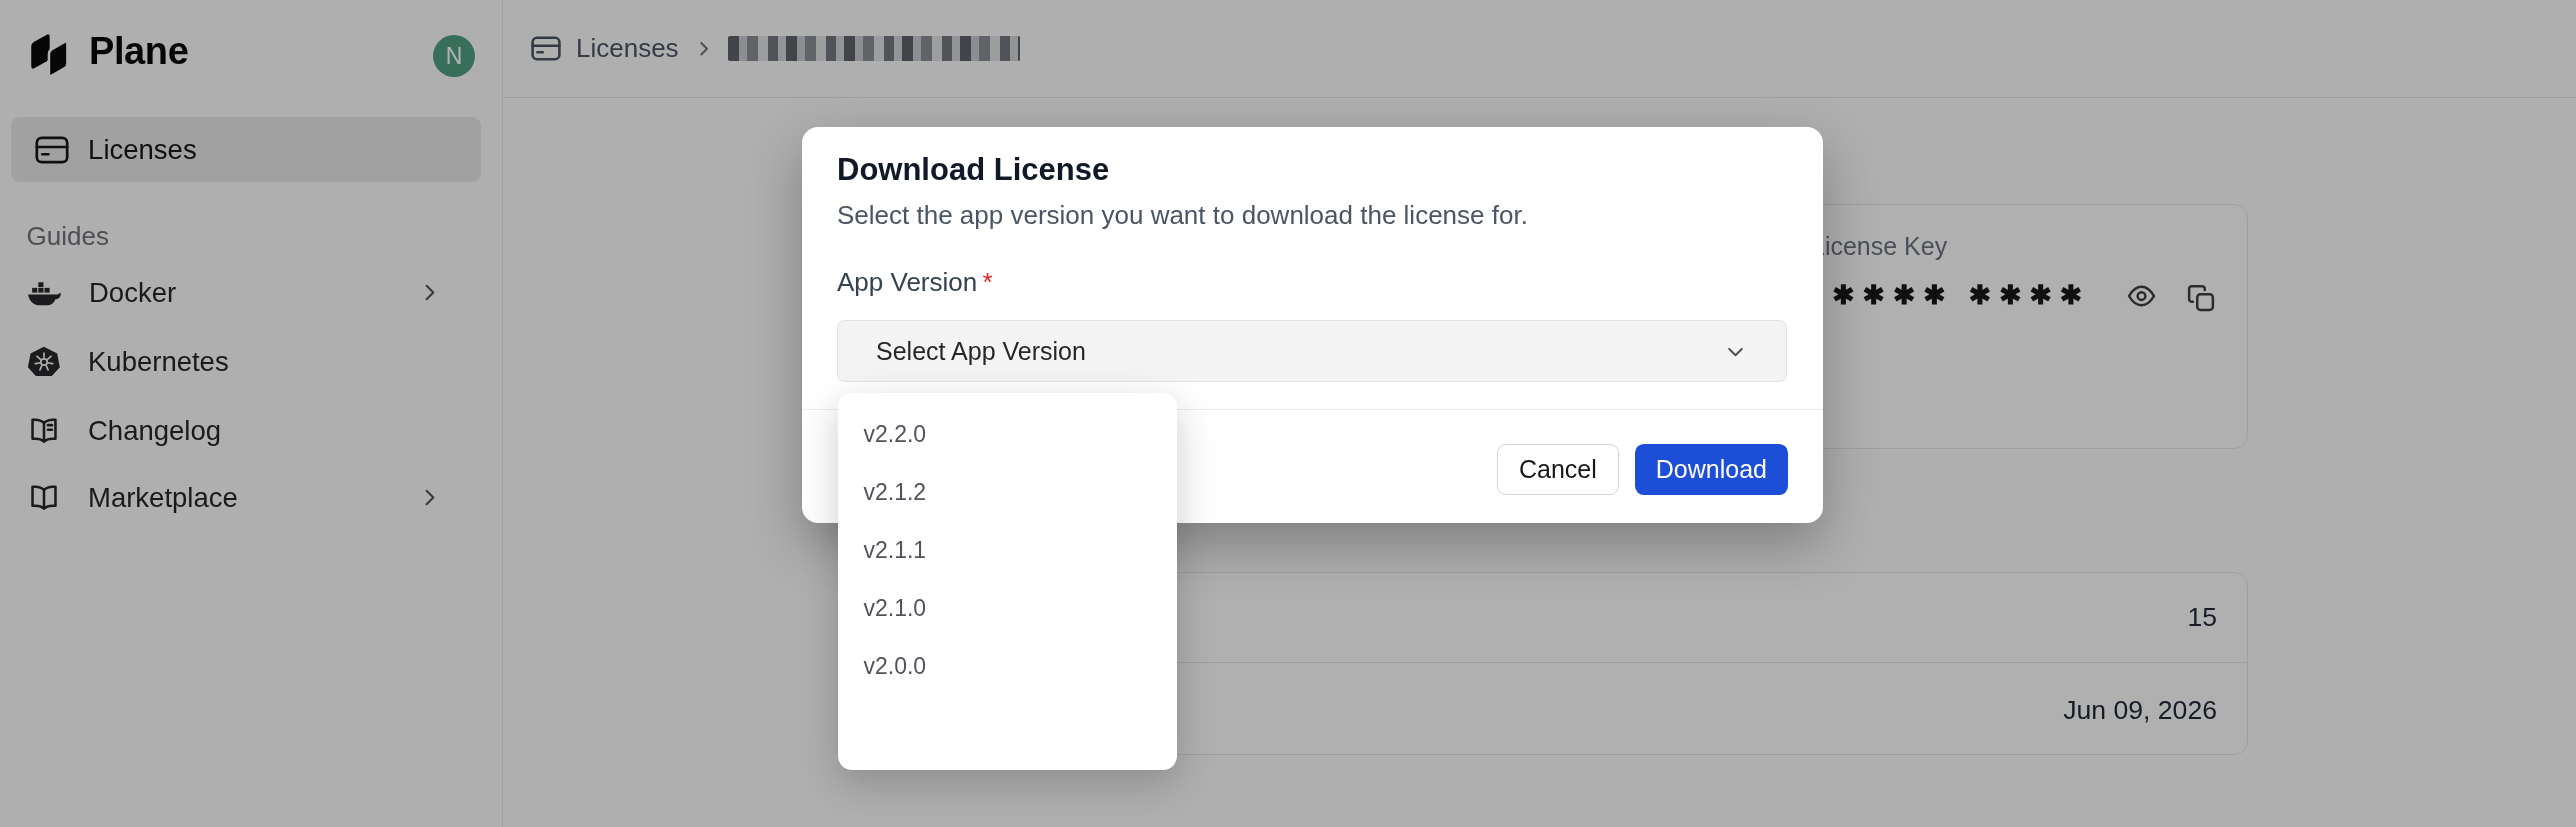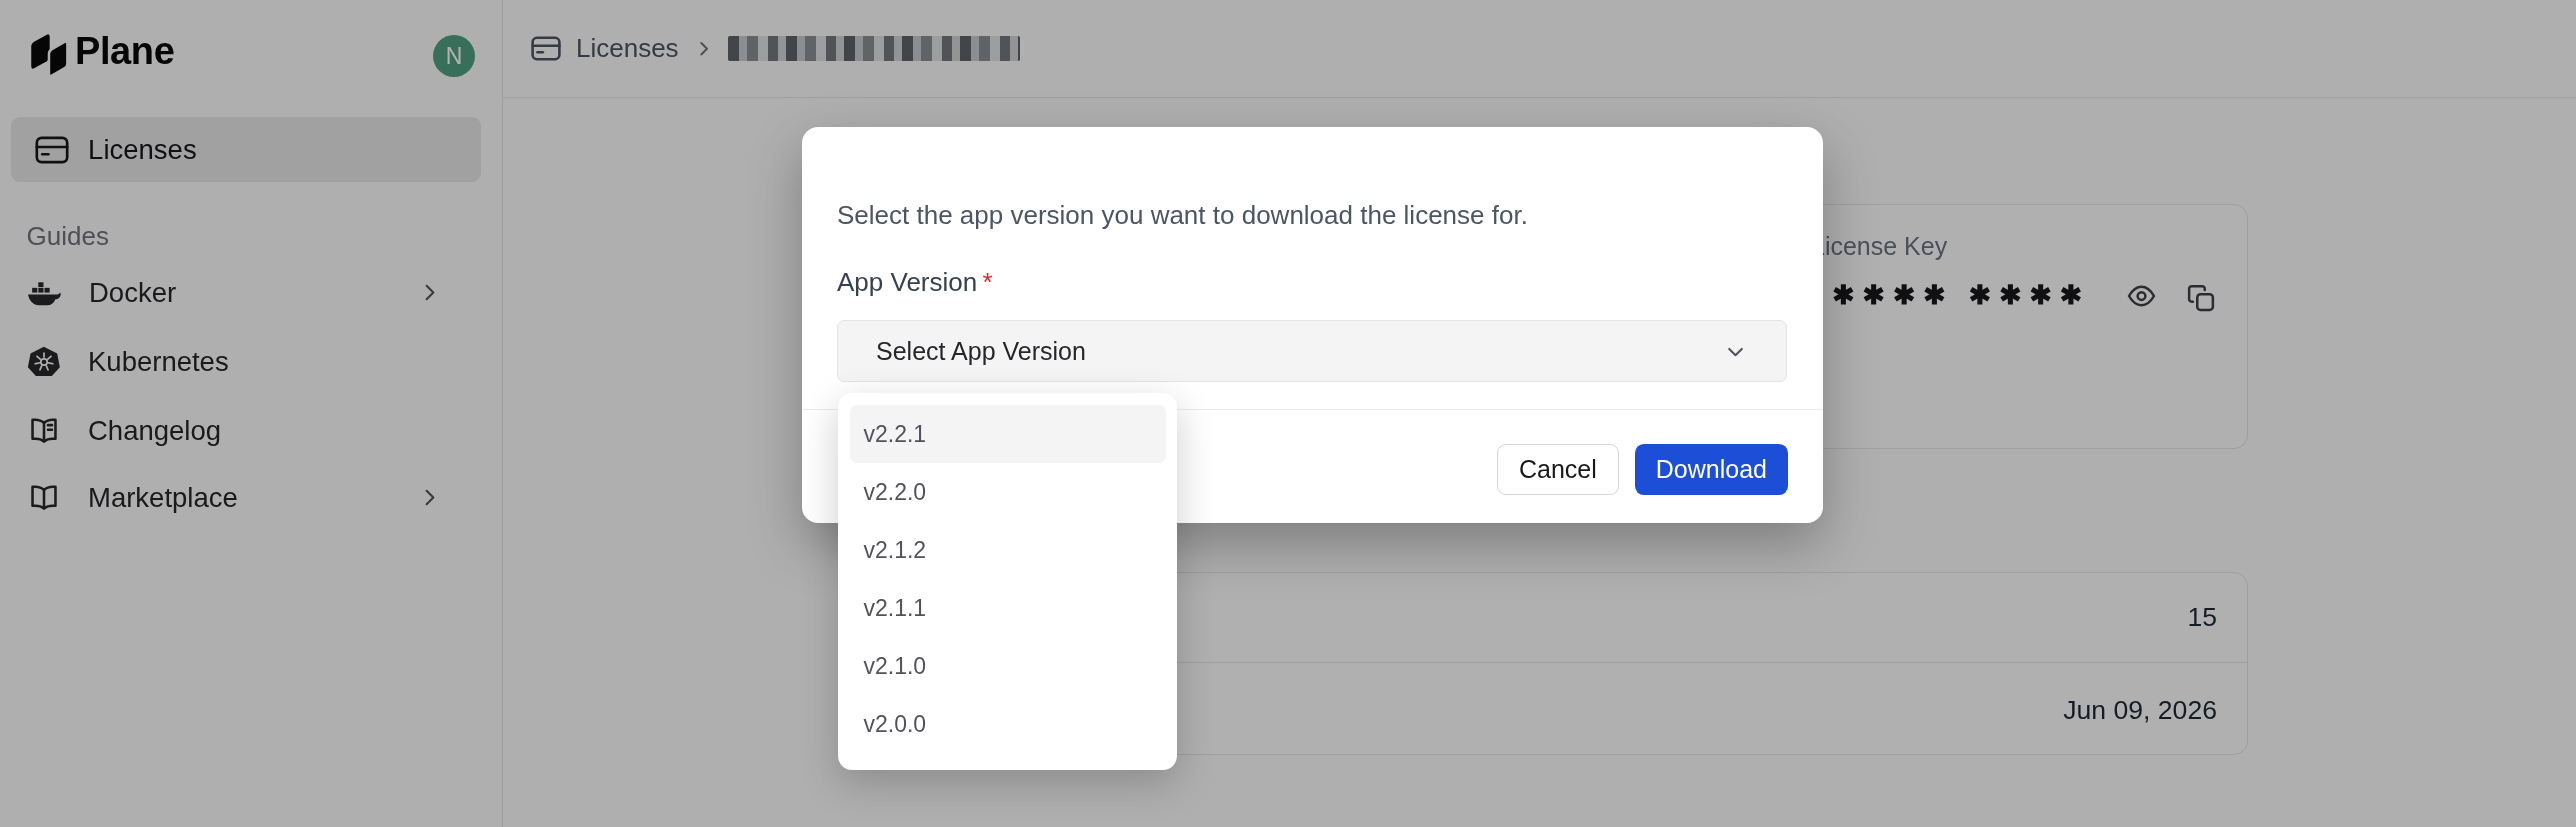--- a/index.html
+++ b/index.html
@@ -14,21 +14,21 @@
   .crumb-label{font-size:26px;color:#4b5563;}
   .crumb-sep{color:#9ca3af;display:flex;align-items:center;}
   .redacted{width:292px;height:25px;border-radius:1.8px;
     background:repeating-linear-gradient(90deg,
       rgba(55,60,68,.8) 0 10.6px, rgba(140,146,154,.45) 10.6px 18.6px,
       rgba(90,96,104,.7) 18.6px 30px, rgba(175,178,183,.35) 30px 40px,
       rgba(70,76,84,.75) 40px 50px, rgba(150,155,161,.4) 50px 58px);
   }
   
   .sidebar{position:absolute;left:0;top:0;width:502px;height:828px;border-right:1.8px solid #e4e4e7;background:#fbfbfb;}
-  .logo-row{position:absolute;left:25px;top:26.6px;display:flex;align-items:center;}
+  .logo-row{position:absolute;left:25px;top:26.6px;display:flex;align-items:center;gap:14px;}
   .logo-text{font-size:38px;font-weight:700;color:#0a0a0a;letter-spacing:-0.4px;}
   .avatar{position:absolute;left:433px;top:35px;width:42px;height:42px;border-radius:50%;
     background:#4f9f82;color:#fff;font-size:23px;display:flex;align-items:center;justify-content:center;}
   .side-item-active{position:absolute;left:10.6px;top:117px;width:470px;height:65px;border-radius:8.9px;
     background:#e7e7e9;display:flex;align-items:center;gap:19.5px;padding-left:24px;box-sizing:border-box;}
   .side-item-active .lbl{font-size:27.5px;color:#18181b;}
   .guides-hdr{position:absolute;left:26.6px;top:221px;font-size:26px;color:#71717a;}
   .guide-item{position:absolute;left:3px;width:470px;height:53px;display:flex;align-items:center;
     gap:27px;padding-left:24px;box-sizing:border-box;border-radius:8.9px;}
   .guide-item .lbl{font-size:27.5px;color:#27272a;}
@@ -211,41 +211,41 @@
       <span>15</span>
     </div>
     <div class="t-row r2">
       <span>Jun 09, 2026</span>
     </div>
   </div>
 
   <div class="overlay"></div>
 
   <div class="modal">
+    <div class="m-title">Download License</div>
     <div class="m-sub">Select the app version you want to download the license for.</div>
     <div class="m-label">
       <span>App Version</span><span class="m-req">*</span>
     </div>
     <div class="m-select">
       <span class="ph">Select App Version</span>
       <span class="chev">
         <svg width="25" height="25" viewBox="0 0 24 24" fill="none" stroke="#52525b" stroke-width="2" stroke-linecap="round" stroke-linejoin="round">
             <path d="M6 9.5l6 6 6-6"></path>
           </svg>
       </span>
     </div>
     <div class="m-divider"></div>
     <div class="m-footer">
       <div class="btn btn-cancel">Cancel</div>
       <div class="btn btn-download">Download</div>
     </div>
   </div>
 
   <div class="dropdown">
-    <div class="dd-item hl">v2.2.1</div>
     <div class="dd-item">v2.2.0</div>
     <div class="dd-item">v2.1.2</div>
     <div class="dd-item">v2.1.1</div>
     <div class="dd-item">v2.1.0</div>
     <div class="dd-item">v2.0.0</div>
   </div>
 
 </div>
 
 

